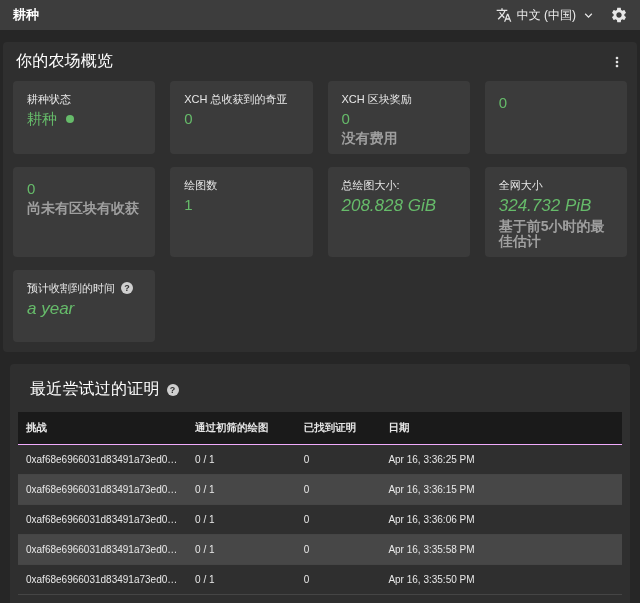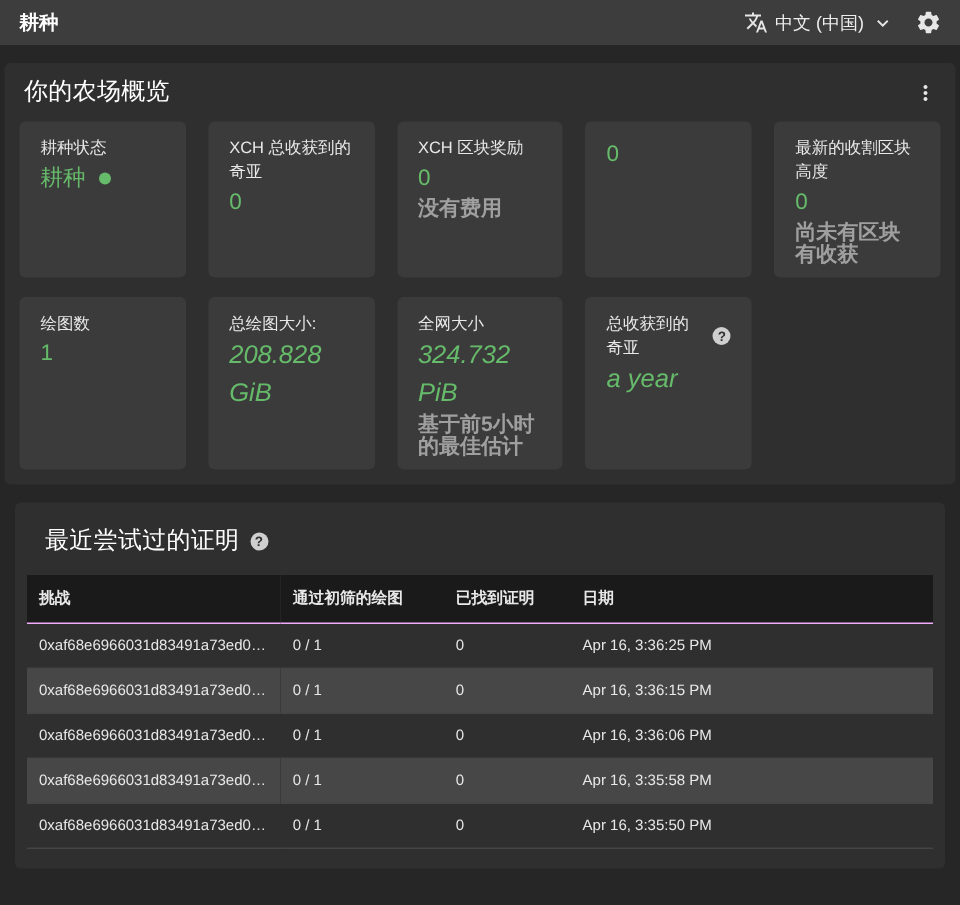--- a/index.html
+++ b/index.html
@@ -40,21 +40,21 @@
   .panel{background:var(--panel-bg);border-radius:4px;}
   .overview{margin:12px 3px 0;padding-bottom:10px;}
   .overview-header{
     display:flex;align-items:center;justify-content:space-between;
     padding:9px 10px 9px 13px;
   }
   .section-title{font-size:16px;font-weight:500;color:#fff;letter-spacing:.2px;}
 
   
   .cards{
-    display:grid;grid-template-columns:repeat(5,1fr);
+    display:grid;grid-template-columns:repeat(4,1fr);
     gap:13px 15px;padding:0 10px;
   }
   .card{
     background:var(--card-bg);border-radius:4px;
     padding:10px 14px 8px;min-height:72px;
   }
   .card-label{
     font-size:11px;line-height:16px;color:#e8e8e8;
     display:flex;align-items:center;gap:6px;
   }
@@ -153,21 +153,20 @@
       <div class="card-label">XCH 区块奖励</div>
       <div class="card-value">0</div>
       <div class="card-caption">没有费用</div>
     </div>
 
     <div class="card">
       <div class="card-value">0</div>
     </div>
 
     <div class="card">
-      <div class="card-label">最新的收割区块高度</div>
       <div class="card-value">0</div>
       <div class="card-caption">尚未有区块有收获</div>
     </div>
 
     <div class="card">
       <div class="card-label">绘图数</div>
       <div class="card-value">1</div>
     </div>
 
     <div class="card">
@@ -176,21 +175,21 @@
     </div>
 
     <div class="card">
       <div class="card-label">全网大小</div>
       <div class="card-value lg">324.732 PiB</div>
       <div class="card-caption">基于前5小时的最佳估计</div>
     </div>
 
     <div class="card">
       <div class="card-label">
-        <span>总收获到的奇亚</span>
+        <span>预计收割到的时间</span>
         <span class="help">?</span>
       </div>
       <div class="card-value lg">a year</div>
     </div>
 
   </div>
 </section>
 
 <section class="panel proofs">
   <div class="proofs-header">

